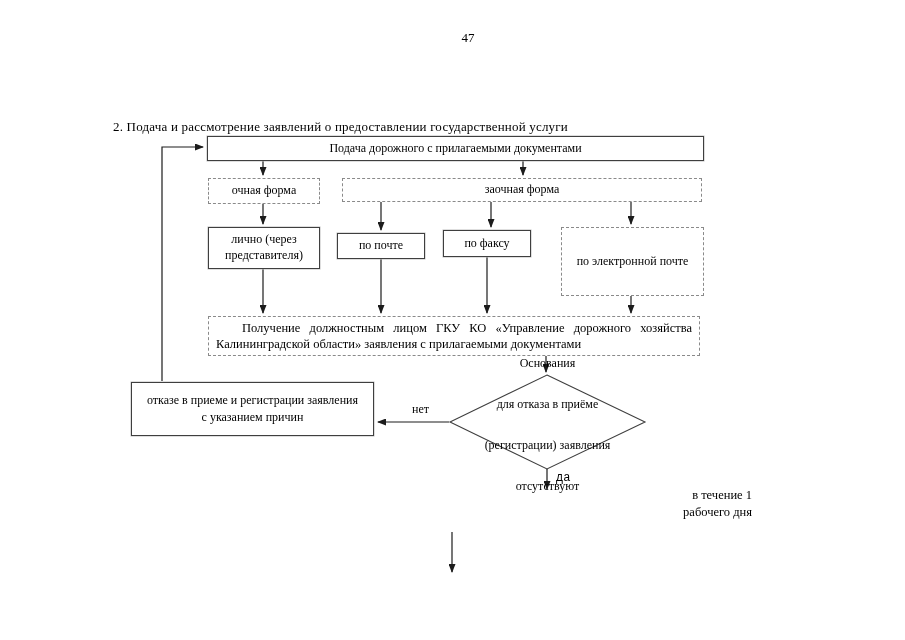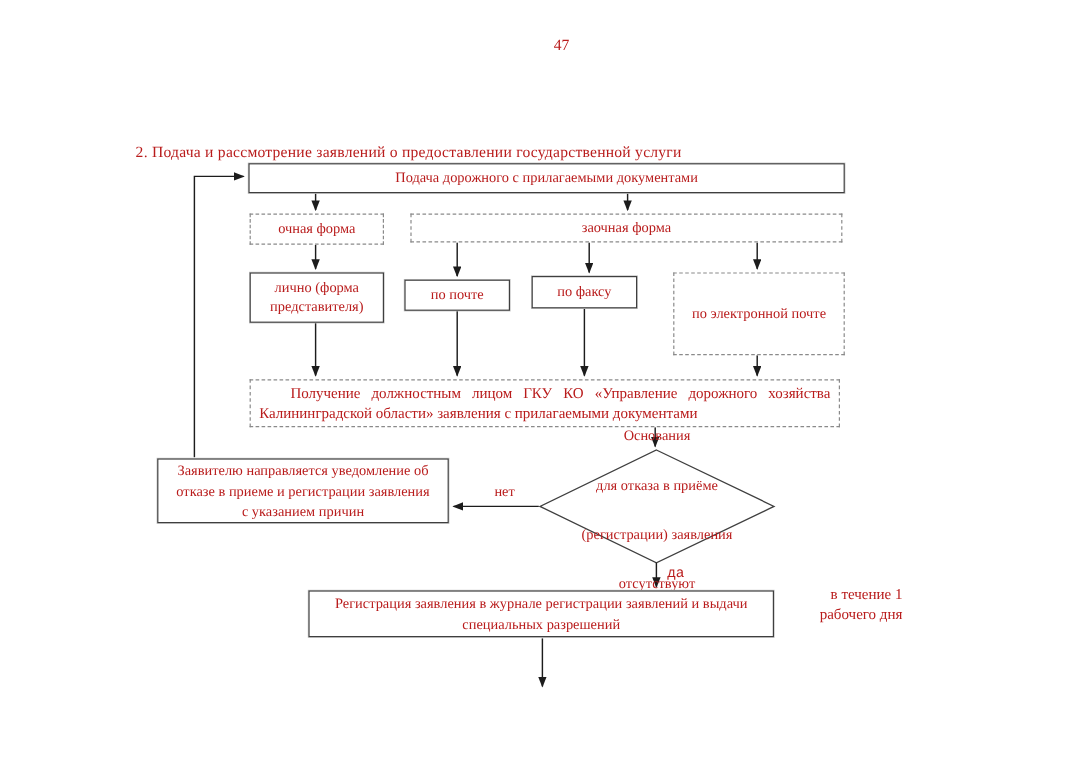--- a/index.html
+++ b/index.html
@@ -1,18 +1,18 @@
 <!DOCTYPE html>
 <html><head>
 <meta charset="utf-8">
 <style>
   html,body { margin:0; padding:0; background:#ffffff; }
   .canvas {
     position:relative; width:905px; height:640px; background:#fff;
-    font-family:"Liberation Serif", serif; color:#b91c1c; overflow:hidden;
+    font-family:"Liberation Serif", serif; color:#000000; overflow:hidden;
   }
   .page-number { position:absolute; left:440px; top:30px; width:56px; text-align:center; font-size:13px; }
   .heading { position:absolute; left:113px; top:95px; font-size:13px; font-weight:normal; letter-spacing:0.2px;margin-top:24px; }
 
   .node {
     position:absolute; box-sizing:border-box; background:#fff;
     display:flex; flex-direction:column; align-items:center; justify-content:center;
     text-align:center; font-size:12px; line-height:1.3;
   }
   .solid  { border:1px solid #3f3f3f; box-shadow:0 0 0 0.5px #bdbdbd; }
@@ -94,21 +94,21 @@
 
   <div class="node dashed n-inperson">
     <span>очная форма</span>
   </div>
 
   <div class="node dashed n-remote">
     <span>заочная форма</span>
   </div>
 
   <div class="node solid n-personally">
-    <span>лично (форма</span>
+    <span>лично (через</span>
     <span>представителя)</span>
   </div>
 
   <div class="node solid n-bymail">
     <span>по почте</span>
   </div>
 
   <div class="node solid n-byfax">
     <span>по факсу</span>
   </div>
@@ -116,36 +116,31 @@
   <div class="node dashed n-byemail">
     <span>по электронной почте</span>
   </div>
 
   <div class="node dashed n-receipt">
     <div class="l1">Получение должностным лицом ГКУ КО «Управление дорожного хозяйства</div>
     <div class="l2">Калининградской области» заявления с прилагаемыми документами</div>
   </div>
 
   <div class="node solid n-refusal">
-    <span>Заявителю направляется уведомление об</span>
     <span>отказе в приеме и регистрации заявления</span>
     <span>с указанием причин</span>
   </div>
 
   <div class="diamond-text">
     <span>Основания</span>
     <span>для отказа в приёме</span>
     <span>(регистрации) заявления</span>
     <span>отсутствуют</span>
   </div>
 
-  <div class="node solid n-registration">
-    <span>Регистрация заявления в журнале регистрации заявлений и выдачи</span>
-    <span>специальных разрешений</span>
-  </div>
 
   <div class="edge-label lbl-no">нет</div>
   <div class="edge-label lbl-yes">да</div>
 
   <div class="annotation">
     <div>в течение 1</div>
     <div>рабочего дня</div>
   </div>
 
 </div>

